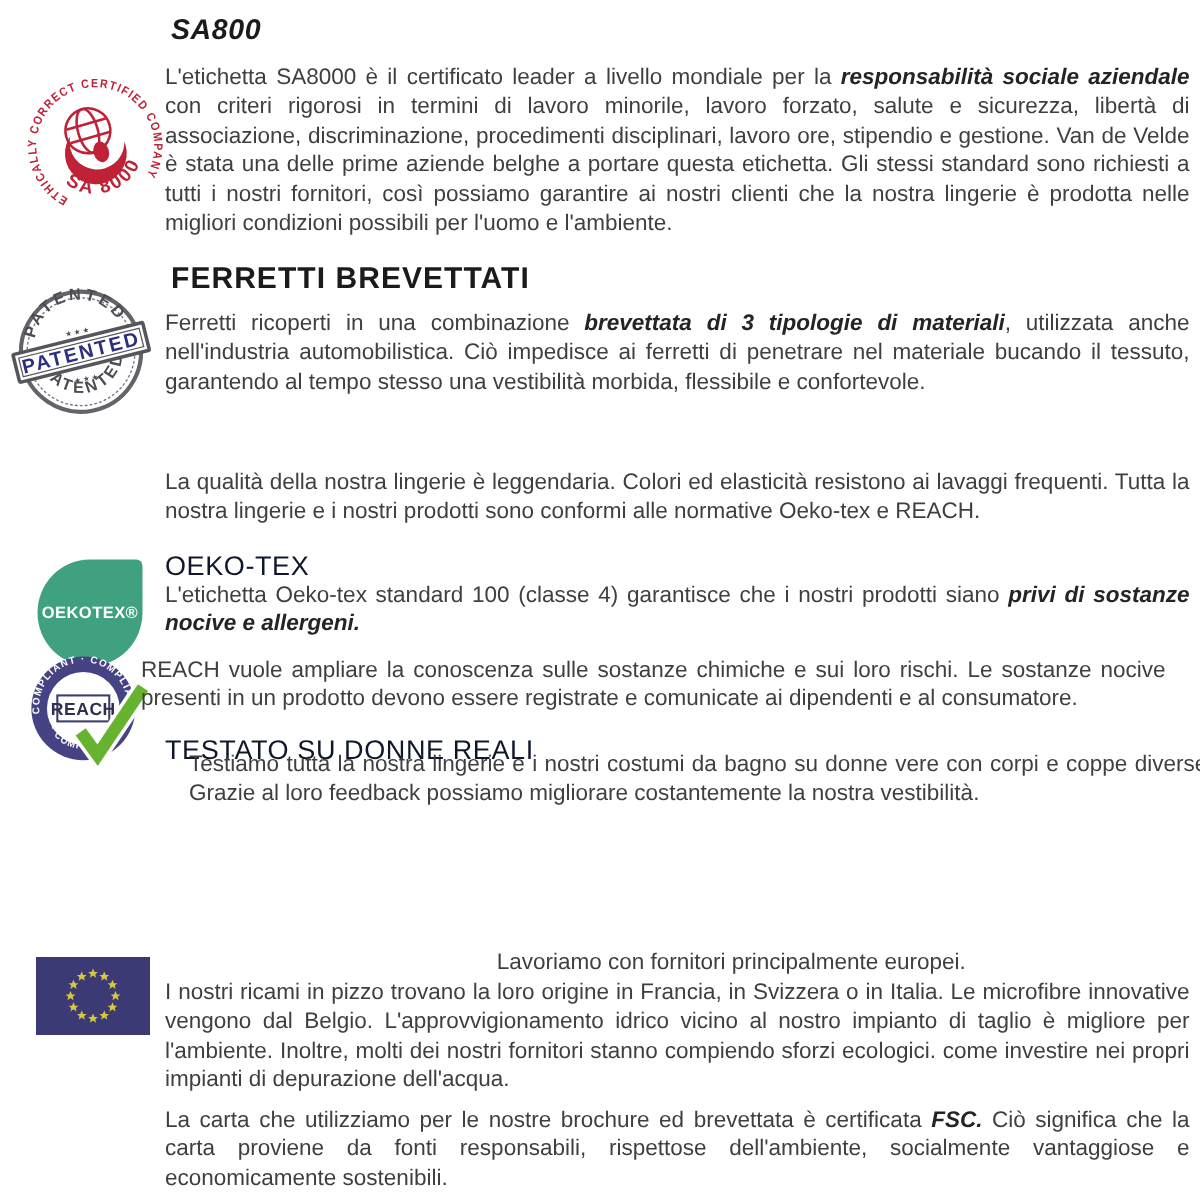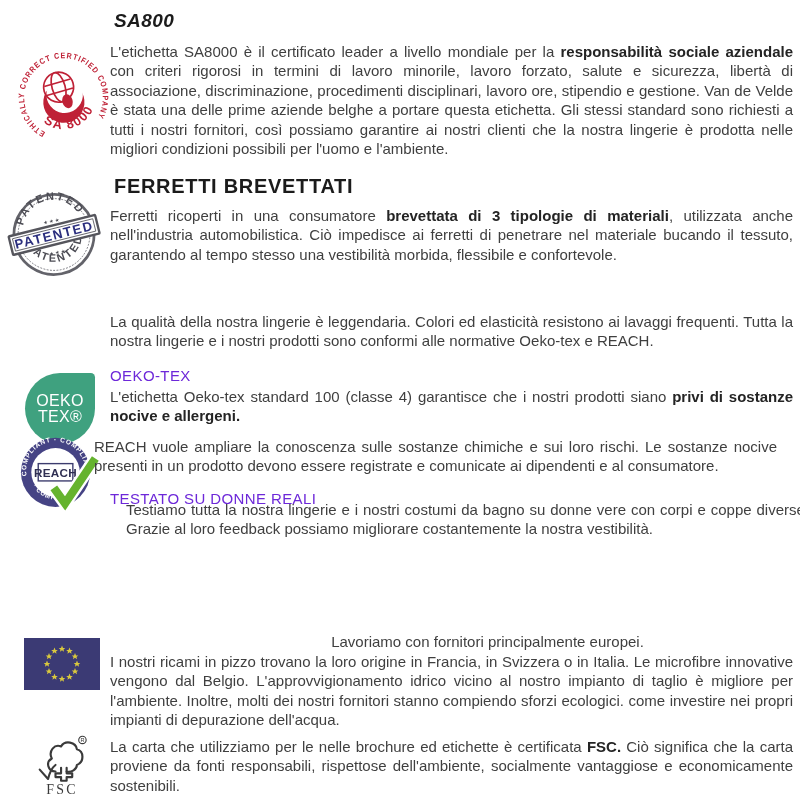--- a/index.html
+++ b/index.html
@@ -5,40 +5,40 @@
   html,body { margin:0; padding:0; background:#fff; }
   .page {
     position:relative; width:800px; height:800px; background:#ffffff;
     font-family:"Liberation Sans", sans-serif; color:#3d3d3d; overflow:hidden;
   }
   .abs { position:absolute; }
   p.body {
     margin:0; font-size:15px; line-height:19.4px; text-align:justify;
     color:#3f3f3f;
   }
-  p.body b { font-weight:700; color:#242424; }
+  p.body b { font-weight:700; color:#242424;font-style:italic; }
   .heading {
     margin:0; font-weight:600; color:#1b1b1b; font-family:"Liberation Sans", sans-serif;
   }
   .label {
-    margin:0; font-size:15px; color:#6d28d9; letter-spacing:0.4px;
+    margin:0; font-size:18px; color:#0f172a; letter-spacing:0.4px;
   }
   #h-sa   { left:114px; top:10px;  font-size:19px; letter-spacing:0.4px;font-style:italic; }
   #p-sa   { left:110px; top:42px;  width:683px; }
   #sa-badge { left:12px; top:46px; width:103px; height:103px; }
   #h-fe   { left:114px; top:175px; font-size:20px; letter-spacing:0.7px; }
   #pt-badge { left:4px; top:189px; width:100px; height:91px; }
   #p-fe   { left:110px; top:206px; width:683px; }
   #h-li   { left:114px; top:287px; font-size:16px; letter-spacing:0.7px; }
   #p-li   { left:110px; top:312px; width:683px; }
   #oeko-badge {
     left:25px; top:373px; width:70px; height:71px; background:#3fa17f;
-    border-radius:50% 6% 50% 50%; color:#fff; font-weight:normal;
-    display:flex; flex-direction:column; align-items:center; justify-content:center;
-    font-size:16px; line-height:16px; letter-spacing:0.3px; text-align:center;
+    border-radius:50% 6% 50% 50%; color:#fff; font-weight:bold;
+    display:flex; flex-direction:row; align-items:center; justify-content:center;
+    font-size:11px; line-height:16px; letter-spacing:0.3px; text-align:center;
   }
   #l-oe   { left:110px; top:367px; }
   #p-oe   { left:110px; top:387px; width:683px; }
   #reach-badge { left:14px; top:432px; width:90px; height:84px; }
   #p-re   { left:94px; top:437px; width:683px; }
   #l-te   { left:110px; top:490px; }
   #p-te   { left:110px; top:500px; width:683px;margin-left:16px; }
   #eu-flag { left:24px; top:638px; width:76px; height:52px; }
   #p-eu1  { left:110px; top:632px; width:683px; text-align:center;margin-left:36px; }
   #p-eu2  { left:110px; top:652px; width:683px; }
@@ -98,21 +98,21 @@
         <text x="55" y="37" text-anchor="middle" font-size="5.5" fill="#4c4c54">★ ★ ★</text>
         <text x="55" y="72" text-anchor="middle" font-size="5.5" fill="#4c4c54">★ ★ ★</text>
         <g transform="rotate(-3 55 50)">
           <rect x="6" y="40" width="98" height="21" fill="#ffffff" stroke="#55555c" stroke-width="2.6" rx="1"></rect>
           <rect x="9.5" y="43.5" width="91" height="14" fill="none" stroke="#55555c" stroke-width="0.9"></rect>
           <text x="55" y="55.5" text-anchor="middle" font-size="14.5" font-weight="bold" fill="#2c2f7e" letter-spacing="1.6">PATENTED</text>
         </g>
       </g>
     </svg>
   </div>
-  <p class="abs body" id="p-fe"><span>Ferretti ricoperti in una consumatore </span><b>brevettata di 3 tipologie di materiali</b><span>, utilizzata anche nell'industria automobilistica. Ciò impedisce ai ferretti di penetrare nel materiale bucando il tessuto, garantendo al tempo stesso una vestibilità morbida, flessibile e confortevole.</span></p>
+  <p class="abs body" id="p-fe"><span>Ferretti ricoperti in una combinazione </span><b>brevettata di 3 tipologie di materiali</b><span>, utilizzata anche nell'industria automobilistica. Ciò impedisce ai ferretti di penetrare nel materiale bucando il tessuto, garantendo al tempo stesso una vestibilità morbida, flessibile e confortevole.</span></p>
 
   <p class="abs body" id="p-li"><span>La qualità della nostra lingerie è leggendaria. Colori ed elasticità resistono ai lavaggi frequenti. Tutta la nostra lingerie e i nostri prodotti sono conformi alle normative Oeko-tex e REACH.</span></p>
 
   <div class="abs" id="oeko-badge">
     <div>OEKO</div>
     <div>TEX®</div>
   </div>
   <p class="abs label" id="l-oe">OEKO-TEX</p>
   <p class="abs body" id="p-oe"><span>L'etichetta Oeko-tex standard 100 (classe 4) garantisce che i nostri prodotti siano </span><b>privi di sostanze nocive e allergeni.</b></p>
 
@@ -157,27 +157,15 @@
       <use href="#eustar" transform="translate(30.5,39)"></use>
       <use href="#eustar" transform="translate(25,33.5)"></use>
       <use href="#eustar" transform="translate(23,26)"></use>
       <use href="#eustar" transform="translate(25,18.5)"></use>
       <use href="#eustar" transform="translate(30.5,13)"></use>
     </svg>
   </div>
   <p class="abs body" id="p-eu1">Lavoriamo con fornitori principalmente europei.</p>
   <p class="abs body" id="p-eu2"><span>I nostri ricami in pizzo trovano la loro origine in Francia, in Svizzera o in Italia. Le microfibre innovative vengono dal Belgio. L'approvvigionamento idrico vicino al nostro impianto di taglio è migliore per l'ambiente. Inoltre, molti dei nostri fornitori stanno compiendo sforzi ecologici. come investire nei propri impianti di depurazione dell'acqua.</span></p>
 
-  <div class="abs" id="fsc-logo">
-    <svg viewBox="0 0 56 68">
-      <g fill="none" stroke="#3a3a3a" stroke-width="2.3" stroke-linecap="round" stroke-linejoin="round">
-        <path d="M4,39 L13,49 C15,41 17,37 21,34"></path>
-        <path d="M21,41 C13,41 10,31 17,27 C13,19 20,11 27,14 C31,7 43,9 44,17 C52,19 52,31 44,34 C44,39 38,42 33,41"></path>
-        <path d="M27,37 L27,43 L21,43 L21,47 L27,47 L27,51 L33,51 L33,47 L39,47 L39,43 L33,43 L33,37"></path>
-        <circle cx="50" cy="7" r="4" stroke-width="1.2"></circle>
-      </g>
-      <text x="50" y="9.3" text-anchor="middle" font-size="6" fill="#3a3a3a">R</text>
-      <text x="28" y="65" text-anchor="middle" font-size="15" fill="#3a3a3a" font-family="'Liberation Serif', serif" letter-spacing="2.5">FSC</text>
-    </svg>
-  </div>
-  <p class="abs body" id="p-fsc"><span>La carta che utilizziamo per le nelle brochure ed etichette è certificata </span><b>FSC.</b><span> Ciò significa che la carta proviene da fonti responsabili, rispettose dell'ambiente, socialmente vantaggiose e economicamente sostenibili.</span></p>
+  <p class="abs body" id="p-fsc"><span>La carta che utilizziamo per le nostre brochure ed brevettata è certificata </span><b>FSC.</b><span> Ciò significa che la carta proviene da fonti responsabili, rispettose dell'ambiente, socialmente vantaggiose e economicamente sostenibili.</span></p>
 
 </div>
 
 </body></html>

